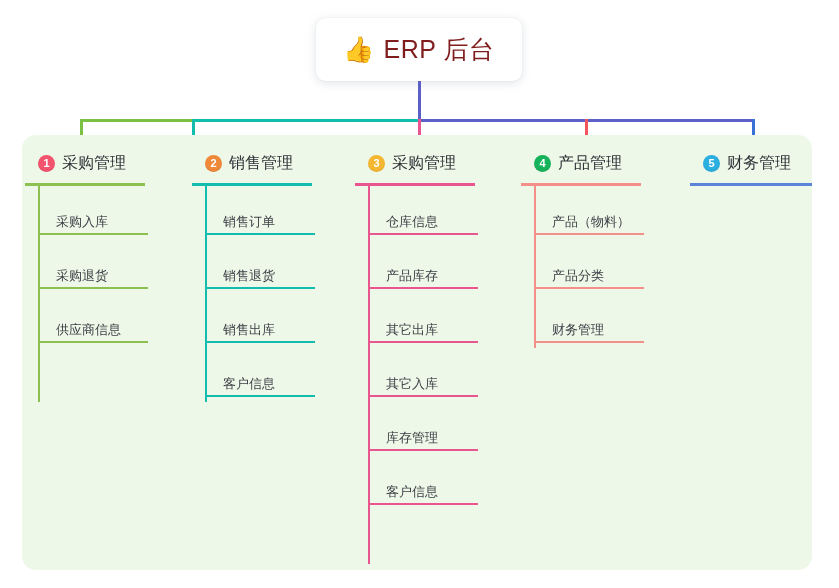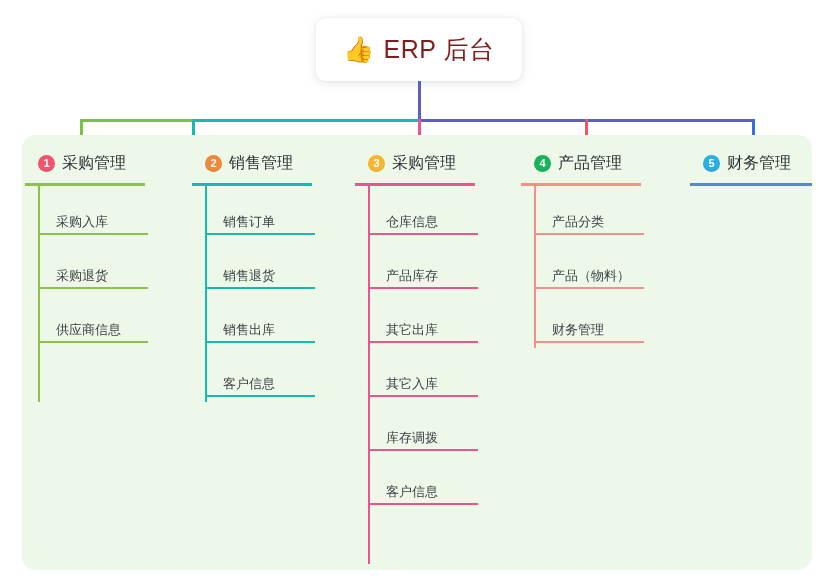--- a/index.html
+++ b/index.html
@@ -170,46 +170,46 @@
           </div>
           <div class="leaf">
             <span class="leaf-label">其它出库</span>
             <div class="leaf-rule" style="background: rgb(232, 85, 143);"></div>
           </div>
           <div class="leaf">
             <span class="leaf-label">其它入库</span>
             <div class="leaf-rule" style="background: rgb(232, 85, 143);"></div>
           </div>
           <div class="leaf">
-            <span class="leaf-label">库存调拨</span>
+            <span class="leaf-label">库存管理</span>
             <div class="leaf-rule" style="background: rgb(232, 85, 143);"></div>
           </div>
           <div class="leaf">
             <span class="leaf-label">客户信息</span>
             <div class="leaf-rule" style="background: rgb(232, 85, 143);"></div>
           </div>
         </div>
       </div>
       <div class="col" style="left: 521px; top: 149px; width: 160px;">
         <div class="col-head">
           <span class="badge" style="background: rgb(22, 179, 90);">4</span>
           <span class="col-title">产品管理</span>
         </div>
         <div class="head-rule" style="background: rgb(245, 143, 138); width: 120px; margin-left: 0px;"></div>
         <div class="leaves">
           <div class="spine" style="background: rgb(245, 143, 138); height: 162px;"></div>
           <div class="leaf">
+            <span class="leaf-label">产品（物料）</span>
+            <div class="leaf-rule" style="background: rgb(245, 143, 138);"></div>
+          </div>
+          <div class="leaf">
             <span class="leaf-label">产品分类</span>
             <div class="leaf-rule" style="background: rgb(245, 143, 138);"></div>
           </div>
           <div class="leaf">
-            <span class="leaf-label">产品（物料）</span>
-            <div class="leaf-rule" style="background: rgb(245, 143, 138);"></div>
-          </div>
-          <div class="leaf">
             <span class="leaf-label">财务管理</span>
             <div class="leaf-rule" style="background: rgb(245, 143, 138);"></div>
           </div>
         </div>
       </div>
       <div class="col" style="left: 690px; top: 149px; width: 150px;">
         <div class="col-head">
           <span class="badge" style="background: rgb(43, 174, 224);">5</span>
           <span class="col-title">财务管理</span>
         </div>

